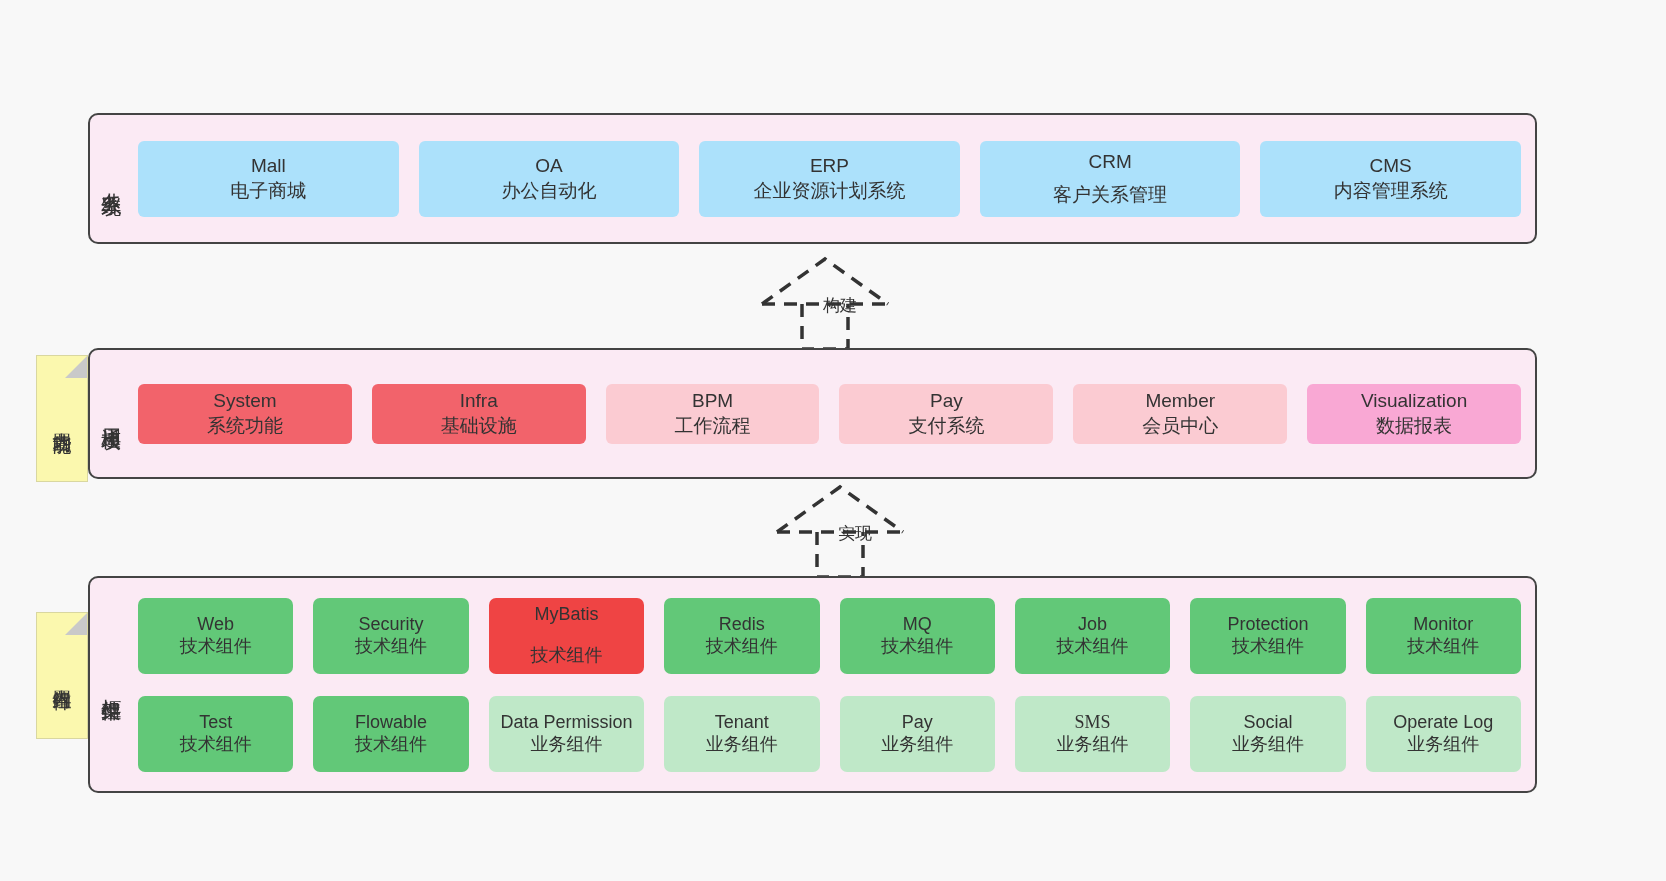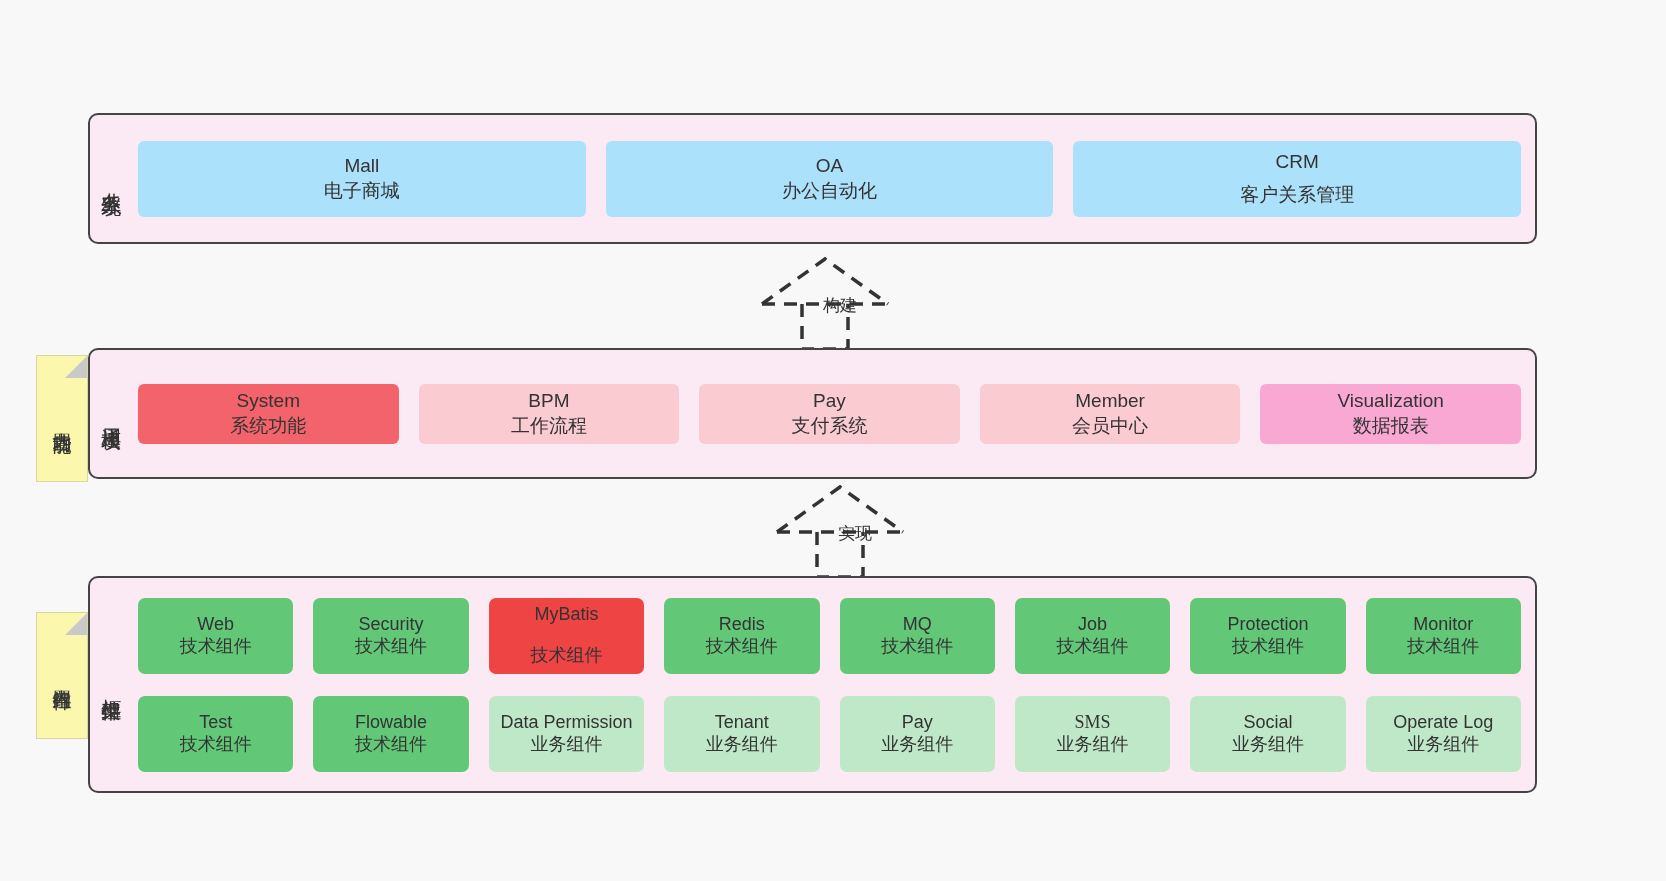--- a/index.html
+++ b/index.html
@@ -152,23 +152,31 @@
     <div class="layer-body">
       <div class="row">
         <div class="cell" style="background: rgb(172, 225, 251);">
           <span class="en">Mall</span>
           <span class="cn">电子商城</span>
         </div>
         <div class="cell" style="background: rgb(172, 225, 251);">
           <span class="en">OA</span>
           <span class="cn">办公自动化</span>
         </div>
+        <div class="cell" style="background: rgb(172, 225, 251);">
+          <span class="en">ERP</span>
+          <span class="cn">企业资源计划系统</span>
+        </div>
         <div class="cell" style="background: rgb(172, 225, 251); gap: 8px;">
           <span class="en">CRM</span>
           <span class="cn">客户关系管理</span>
+        </div>
+        <div class="cell" style="background: rgb(172, 225, 251);">
+          <span class="en">CMS</span>
+          <span class="cn">内容管理系统</span>
         </div>
       </div>
     </div>
   </div>
 
   <div class="connector" id="connector-build">
     <svg viewBox="0 0 190 112" xmlns="http://www.w3.org/2000/svg">
       <path d="M 17 60 L 80 15 L 143 60" fill="none" stroke="#333333" stroke-width="3.5" stroke-dasharray="13 9"></path>
       <path d="M 17 60 L 143 60" fill="none" stroke="#333333" stroke-width="3.5" stroke-dasharray="13 9"></path>
       <path d="M 57 60 L 57 105 L 103 105 L 103 60" fill="none" stroke="#333333" stroke-width="3.5" stroke-dasharray="13 9"></path>
@@ -181,20 +189,24 @@
   </div>
 
   <div class="layer" id="layer-modules">
     <div class="layer-title">通用模块</div>
     <div class="layer-body">
       <div class="row">
         <div class="cell" style="background: rgb(242, 99, 107);">
           <span class="en">System</span>
           <span class="cn">系统功能</span>
         </div>
+        <div class="cell" style="background: rgb(242, 99, 107);">
+          <span class="en">Infra</span>
+          <span class="cn">基础设施</span>
+        </div>
         <div class="cell" style="background: rgb(251, 203, 210);">
           <span class="en">BPM</span>
           <span class="cn">工作流程</span>
         </div>
         <div class="cell" style="background: rgb(251, 203, 210);">
           <span class="en">Pay</span>
           <span class="cn">支付系统</span>
         </div>
         <div class="cell" style="background: rgb(251, 203, 210);">
           <span class="en">Member</span>

